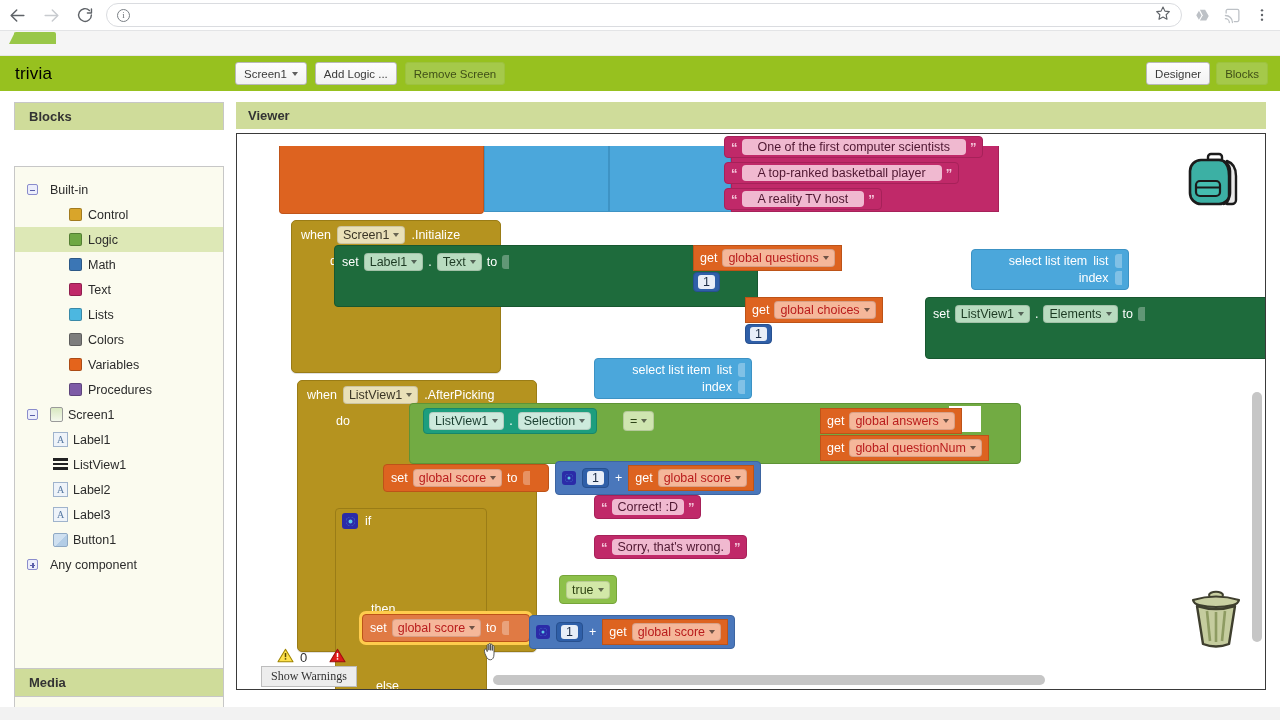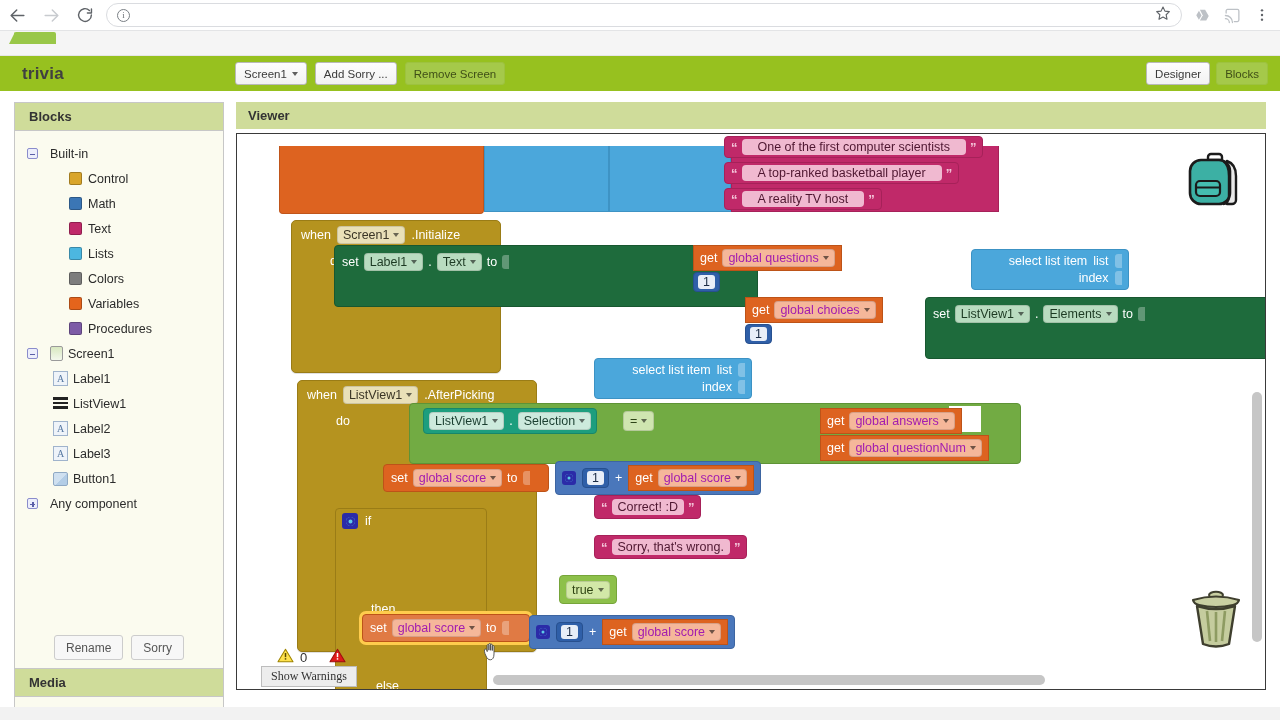--- a/index.html
+++ b/index.html
@@ -72,22 +72,22 @@
     background:#8ac02a; clip-path: polygon(100% 0,100% 100%,0 100%);
   }
 
   
   .app-header {
     position: absolute; left: 0; top: 56px; width: 1280px; height: 35px;
     background: #97c11f;
     display: flex; align-items: center;
   }
   .app-title {
-    margin-left: 22px;
-    font-size: 17px; font-weight: bold; color: #404040;
+    margin-left: 15px;
+    font-size: 17px; font-weight: normal; color: #000000;
     letter-spacing: 0.2px;
   }
   .header-center {
     position: absolute; left: 235px; top: 6px;
     display: flex; align-items: center; gap: 8px;
   }
   .hdr-btn {
     height: 23px; padding: 0 8px;
     border: 1px solid #b9b9b9; border-radius: 3px;
     background: linear-gradient(#fdfdfd, #f2f2f2);
@@ -124,20 +124,21 @@
     border: 1px solid #c7c7c7;
     border-bottom: none;
   }
   .blocks-panel { left: 14px; top: 11px; width: 210px; }
   .blocks-body {
     background: #fbfbef;
     border: 1px solid #c7c7c7;
     height: 545px;
     position: relative;
     padding-top: 10px;
+    margin-top: 36px;
   }
   .tree-row {
     display: flex; align-items: center;
     height: 25px; padding-left: 12px;
     font-size: 12.5px; color: #2b2b2b;
     cursor: pointer;
   }
   .tree-row.indented { padding-left: 54px; }
   .tree-row.sub { padding-left: 38px; }
   .tree-row.selected { background: #dde8b6; }
@@ -233,21 +234,21 @@
   }
   .fld .dd {
     width: 0; height: 0;
     border-left: 3.5px solid transparent;
     border-right: 3.5px solid transparent;
     border-top: 4.5px solid rgba(0,0,0,0.55);
   }
   .f-gold   { background: #e9e0b8; color: #3a3526; }
   .f-green  { background: #b9dcc0; color: #1d3a23; }
   .f-teal   { background: #cdeadd; color: #1b3f31; }
-  .f-orange { background: #f5b79a; color: #a21caf; }
+  .f-orange { background: #f5b79a; color: #b91c1c; }
   .f-lgreen { background: #d2e8a7; color: #2f4413; }
   .f-mint   { background: #cfe5b0; color: #2e4417; }
 
   
   .part-orange {
     left: 42px; top: 12px; width: 205px; height: 68px;
     background: #dd6320; border-radius: 0 0 4px 4px;
     border: 1px solid #c0551a; border-top: none;
   }
   .part-blue1 {
@@ -474,21 +475,21 @@
   </div>
 
   <div class="app-header">
     <div class="app-title">trivia</div>
     <div class="header-center">
       <div class="hdr-btn">
         <span>Screen1</span>
         <span class="caret-down"></span>
       </div>
       <div class="hdr-btn">
-        <span>Add Sorry ...</span>
+        <span>Add Logic ...</span>
       </div>
       <div class="hdr-btn ghost">
         <span>Remove Screen</span>
       </div>
     </div>
     <div class="header-right">
       <div class="hdr-btn">
         <span>Designer</span>
       </div>
       <div class="hdr-btn ghost">
@@ -504,20 +505,24 @@
       <div class="blocks-body">
 
         <div class="tree-row">
           <span class="expander"></span>
           <span>Built-in</span>
         </div>
 
         <div class="tree-row indented">
           <span class="sw" style="background:#d9a52a"></span>
           <span>Control</span>
+        </div>
+        <div class="tree-row indented selected">
+          <span class="sw" style="background:#6fa843"></span>
+          <span>Logic</span>
         </div>
         <div class="tree-row indented">
           <span class="sw" style="background:#3b76b5"></span>
           <span>Math</span>
         </div>
         <div class="tree-row indented">
           <span class="sw" style="background:#c02969"></span>
           <span>Text</span>
         </div>
         <div class="tree-row indented">

